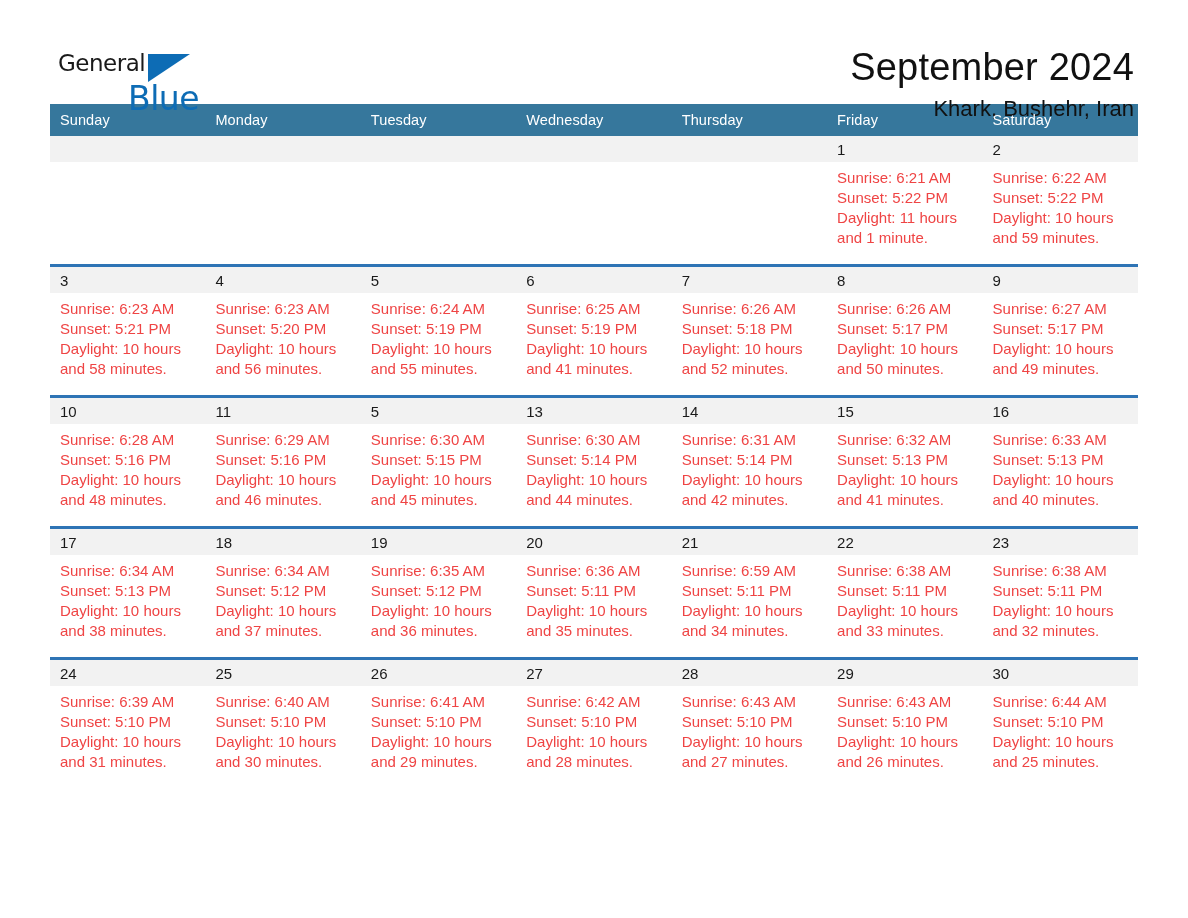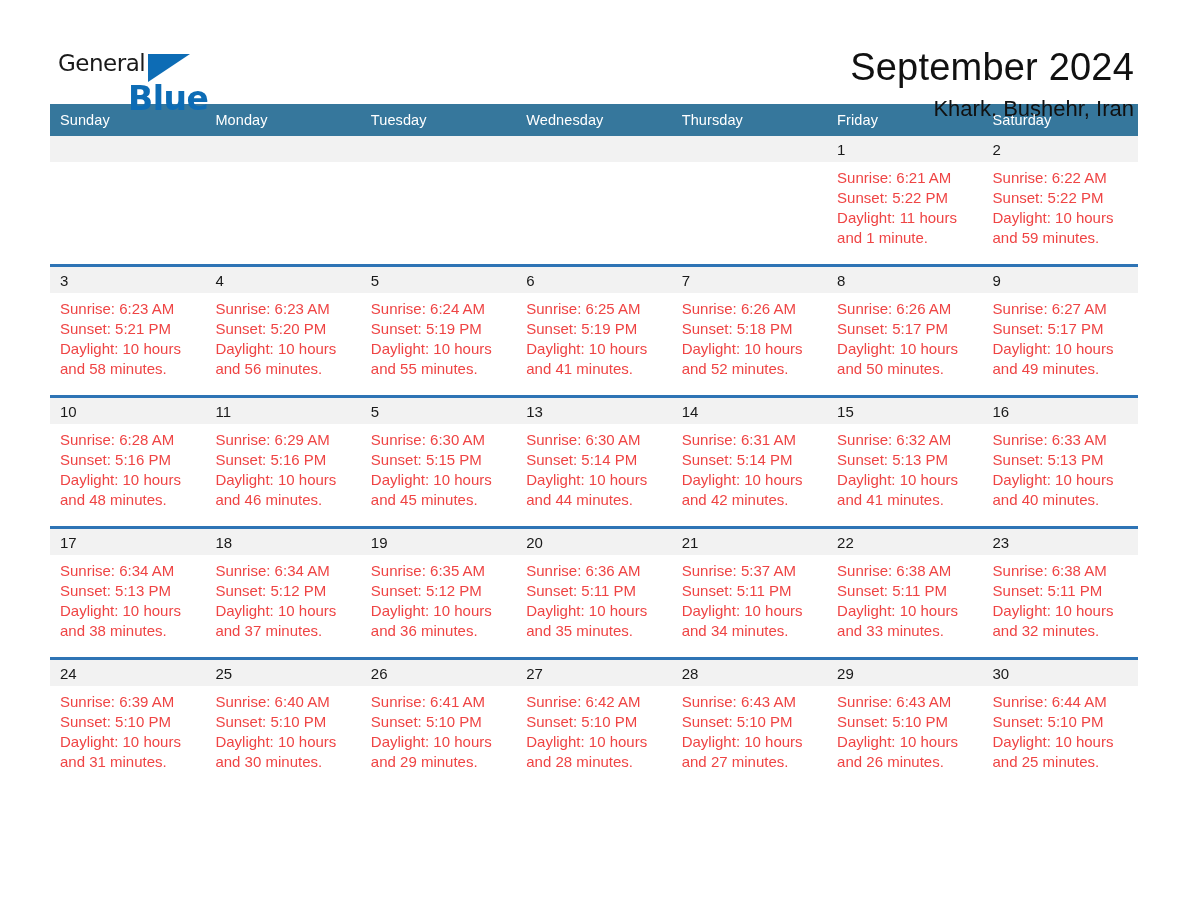--- a/index.html
+++ b/index.html
@@ -58,21 +58,21 @@
     border-bottom: 28px solid transparent;
   }
   .logo-blue {
     position: absolute;
     left: 78px;
     top: 38px;
     font-size: 33px;
     letter-spacing: -0.5px;
     color: #0d6cb5;
     font-family: "DejaVu Sans", sans-serif;
-    font-weight: 700;
+    font-weight: 400;
   }
   .titles {
     text-align: right;
     padding-right: 4px;
   }
   .month-title {
     font-size: 38px;
     font-weight: 400;
     color: #111111;
     letter-spacing: 0.2px;
@@ -451,21 +451,21 @@
                 <div>Sunset: 5:11 PM</div>
                 <div>Daylight: 10 hours</div>
                 <div>and 35 minutes.</div>
               </div>
             </div>
           </td>
           <td>
             <div class="daycell">
               <div class="daynum-band">21</div>
               <div class="daybody">
-                <div>Sunrise: 5:37 AM</div>
+                <div>Sunrise: 6:59 AM</div>
                 <div>Sunset: 5:11 PM</div>
                 <div>Daylight: 10 hours</div>
                 <div>and 34 minutes.</div>
               </div>
             </div>
           </td>
           <td>
             <div class="daycell">
               <div class="daynum-band">22</div>
               <div class="daybody">

